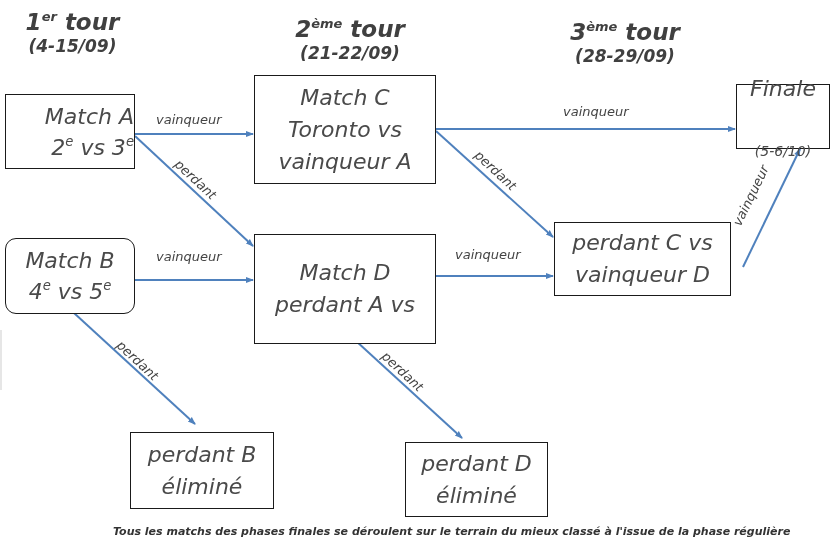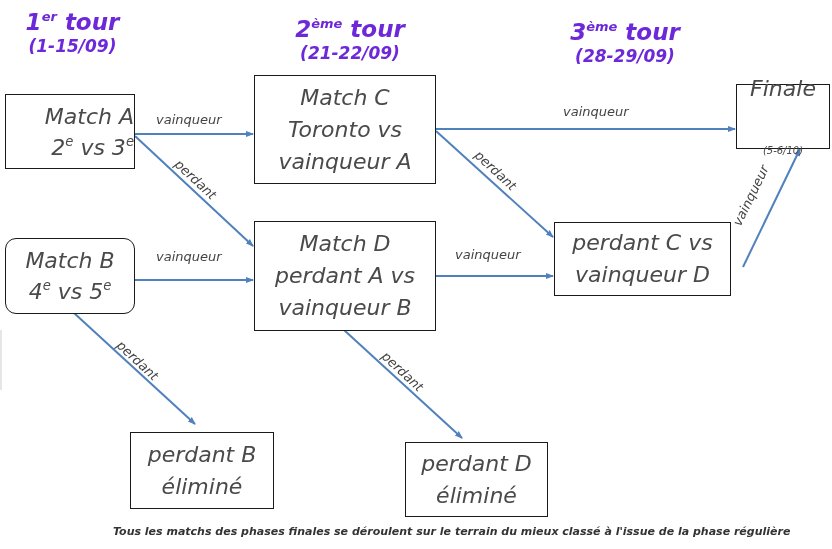--- a/index.html
+++ b/index.html
@@ -1,42 +1,42 @@
 <!DOCTYPE html>
 <html><head>
   <meta charset="utf-8">
   <style>
     html, body { margin: 0; padding: 0; background: #ffffff; }
     body { width: 832px; height: 549px; position: relative; overflow: hidden;
            font-family: "DejaVu Sans", sans-serif; color: #4a4a4a; }
-    .heading { position: absolute; text-align: center; font-style: italic; font-weight: bold; color: #6d28d9; }
+    .heading { position: absolute; text-align: center; font-style: italic; font-weight: bold; color: #404040; }
     .heading .round { font-size: 23px; line-height: 26px; display: block; }
     .heading .round sup { font-size: 13px; vertical-align: 9px; line-height: 0; }
     .heading .dates { font-size: 17px; line-height: 22px; display: block; }
     .box { position: absolute; border: 1.5px solid #1a1a1a; background: #fff; box-sizing: border-box;
            display: flex; flex-direction: column; align-items: center; justify-content: center;
            font-style: italic; color: #4a4a4a; text-align: center; }
     .box .line { display: block; white-space: nowrap; }
     .box sup { font-size: 60%; vertical-align: 9px; line-height: 0; }
     .big { font-size: 22px; line-height: 31px; }
     .mid { font-size: 22px; line-height: 32px; }
-    .small-line { font-size: 10px; line-height: 20px; margin-top: 37px; }
+    .small-line { font-size: 14px; line-height: 20px; margin-top: 37px; }
     svg.arrows { position: absolute; left: 0; top: 0; }
     .lbl { position: absolute; font-style: italic; font-size: 13px; color: #444; white-space: nowrap; transform-origin: center center; }
     .footer { position: absolute; left: 113px; top: 525px; font-size: 11px; font-style: italic; font-weight: bold; color: #333; white-space: nowrap; }
     .edge-strip { position: absolute; left: 0; top: 330px; width: 2px; height: 60px; background: #e6e6e6; }
   </style>
 </head>
 <body>
 
 <div class="edge-strip"></div>
 
 <div class="heading" style="left:10px; top:9px; width:125px;">
   <span class="round"><span>1</span><sup>er</sup> <span>tour</span></span>
-  <span class="dates">(1-15/09)</span>
+  <span class="dates">(4-15/09)</span>
 </div>
 <div class="heading" style="left:270px; top:16px; width:160px;">
   <span class="round"><span>2</span><sup>ème</sup> <span>tour</span></span>
   <span class="dates">(21-22/09)</span>
 </div>
 <div class="heading" style="left:550px; top:19px; width:150px;text-align:center;">
   <span class="round"><span>3</span><sup>ème</sup> <span>tour</span></span>
   <span class="dates">(28-29/09)</span>
 </div>
 
@@ -76,24 +76,23 @@
   <span class="line big">Match B</span>
   <span class="line big"><span>4</span><sup>e</sup><span> vs 5</span><sup>e</sup></span>
 </div>
 
 <div class="box" style="left:254px; top:75px; width:182px; height:109px;">
   <span class="line mid">Match C</span>
   <span class="line mid">Toronto vs</span>
   <span class="line mid">vainqueur A</span>
 </div>
 
-<div class="box" style="left:254px; top:221px; width:182px; height:110px;">
+<div class="box" style="left:254px; top:234px; width:182px; height:110px;">
   <span class="line mid">Match D</span>
   <span class="line mid">perdant A vs</span>
-  <span class="line mid">vainqueur B</span>
 </div>
 
 <div class="box" style="left:554px; top:222px; width:177px; height:74px;text-align:right;">
   <span class="line mid">perdant C vs</span>
   <span class="line mid">vainqueur D</span>
 </div>
 
 <div class="box" style="left:736px; top:84px; width:94px; height:65px;text-align:right;">
   <span class="line big">Finale</span>
   <span class="line small-line">(5-6/10)</span>

